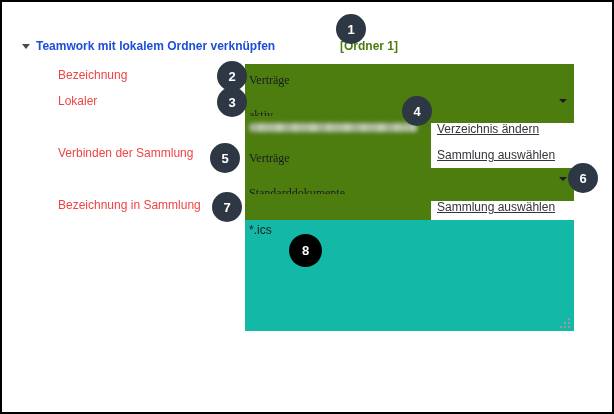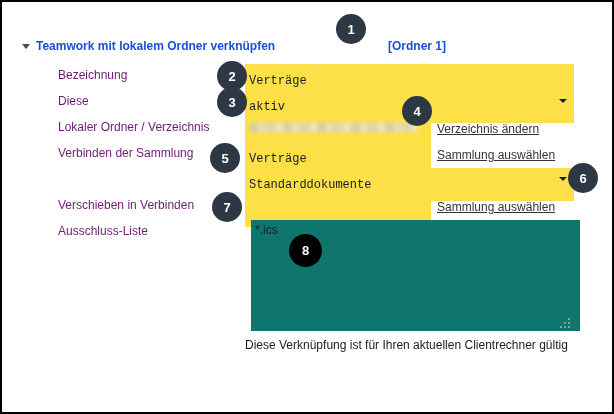--- a/index.html
+++ b/index.html
@@ -14,54 +14,54 @@
     overflow:hidden;
   }
   .abs{position:absolute;}
   
   .tri-down{
     left:20px;top:42px;width:0;height:0;
     border-left:4px solid transparent;border-right:4px solid transparent;
     border-top:5px solid #4a4a55;
   }
   .hdr-title{left:34px;top:37px;font-weight:bold;color:#1d4ed8;white-space:nowrap;}
-  .hdr-ctx{left:338px;top:37px;font-weight:bold;color:#1d4ed8;white-space:nowrap;margin-left:48px;}
+  .hdr-ctx{left:338px;top:37px;font-weight:bold;color:#4d7c0f;white-space:nowrap;}
   
-  .lbl{left:56px;white-space:nowrap;color:#701a75;}
+  .lbl{left:56px;white-space:nowrap;color:#ef4444;}
   .lbl.r0{top:66px}.lbl.r1{top:92px}.lbl.r2{top:118px}
   .lbl.r3{top:144px}.lbl.r4{top:170px}.lbl.r5{top:196px}.lbl.r6{top:222px}
   
   .field{
-    left:243px;height:33px;background:#fde047;border:0;
+    left:243px;height:33px;background:#4d7c0f;border:0;
     box-sizing:border-box;padding:0 4px;
-    font-family:Liberation Mono, monospace;
+    font-family:Liberation Serif, serif;
     font-size:12px;color:#1b1b22;outline:none;
   }
   .w-full{width:329px;}
   .w-short{width:186px;}
   .f0{top:62px}.f1{top:88px}.f2{top:114px}.f3{top:140px}.f4{top:166px}.f5{top:192px}
-  .selectbox{display:flex;align-items:center;}
+  .selectbox{display:flex;align-items:flex-end;}
   .sel-arrow{
     position:absolute;right:7px;top:9px;width:0;height:0;
     border-left:4px solid transparent;border-right:4px solid transparent;
     border-top:4px solid #1b1b22;
   }
   
   .smudge{
     position:absolute;left:4px;top:7px;width:168px;height:9px;
     background:repeating-linear-gradient(90deg,#c7c7cb 0 9px,#e3e3e6 9px 15px,#d2d2d6 15px 27px,#e9e9eb 27px 34px);
     filter:blur(2px);opacity:.75;border-radius:3px;
   }
   
   .lnk{left:435px;color:#33333b;text-decoration:underline;white-space:nowrap;cursor:pointer;}
   .lnk.l2{top:120px}.lnk.l3{top:146px}.lnk.l5{top:198px}
   
   .ta{
-    left:249px;top:218px;width:329px;height:111px;
-    background:#0f766e;border:0;resize:none;box-sizing:border-box;
+    left:243px;top:218px;width:329px;height:111px;
+    background:#14b8a6;border:0;resize:none;box-sizing:border-box;
     padding:3px 4px;font-family:"Liberation Sans","DejaVu Sans",sans-serif;
     font-size:12px;color:#1b1b22;outline:none;
   }
   .grip{
     left:558px;top:324px;width:2px;height:2px;background:#9a9a9a;
     box-shadow:4px 0 0 #9a9a9a,8px 0 0 #9a9a9a,4px -4px 0 #9a9a9a,8px -4px 0 #9a9a9a,8px -8px 0 #9a9a9a;
   }
   
   .note{left:243px;top:336px;width:332px;line-height:15px;color:#1b1b22;}
   
@@ -80,50 +80,47 @@
 
 <div class="frame">
 
   <span class="abs tri-down"></span>
   <span class="abs hdr-title">Teamwork mit lokalem Ordner verknüpfen</span>
   <span class="abs hdr-ctx">[Ordner 1]</span>
 
   <span class="abs lbl r0">Bezeichnung</span>
   <input class="abs field f0 w-full" value="Verträge" style="">
 
-  <span class="abs lbl r1">Diese</span>
+  <span class="abs lbl r1">Lokaler</span>
   <div class="abs field f1 w-full selectbox">
     <span>aktiv</span>
     <span class="sel-arrow"></span>
   </div>
 
-  <span class="abs lbl r2">Lokaler Ordner / Verzeichnis</span>
   <div class="abs field f2 w-short">
     <span class="smudge"></span>
   </div>
   <span class="abs lnk l2">Verzeichnis ändern</span>
 
   <span class="abs lbl r3">Verbinden der Sammlung</span>
   <input class="abs field f3 w-short" value="Verträge" style="">
   <span class="abs lnk l3">Sammlung auswählen</span>
 
   <div class="abs field f4 w-full selectbox">
     <span>Standarddokumente</span>
     <span class="sel-arrow"></span>
   </div>
 
-  <span class="abs lbl r5">Verschieben in Verbinden</span>
+  <span class="abs lbl r5">Bezeichnung in Sammlung</span>
   <input class="abs field f5 w-short" value="" style="">
   <span class="abs lnk l5">Sammlung auswählen</span>
 
-  <span class="abs lbl r6">Ausschluss-Liste</span>
   <textarea class="abs ta" style="">*.ics</textarea>
   <span class="abs grip"></span>
 
-  <div class="abs note">Diese Verknüpfung ist für Ihren aktuellen Clientrechner gültig</div>
 
   <div class="abs badge b1">1</div>
   <div class="abs badge b2">2</div>
   <div class="abs badge b3">3</div>
   <div class="abs badge b4">4</div>
   <div class="abs badge b5">5</div>
   <div class="abs badge b6">6</div>
   <div class="abs badge b7">7</div>
   <div class="abs badge b8">8</div>
 

